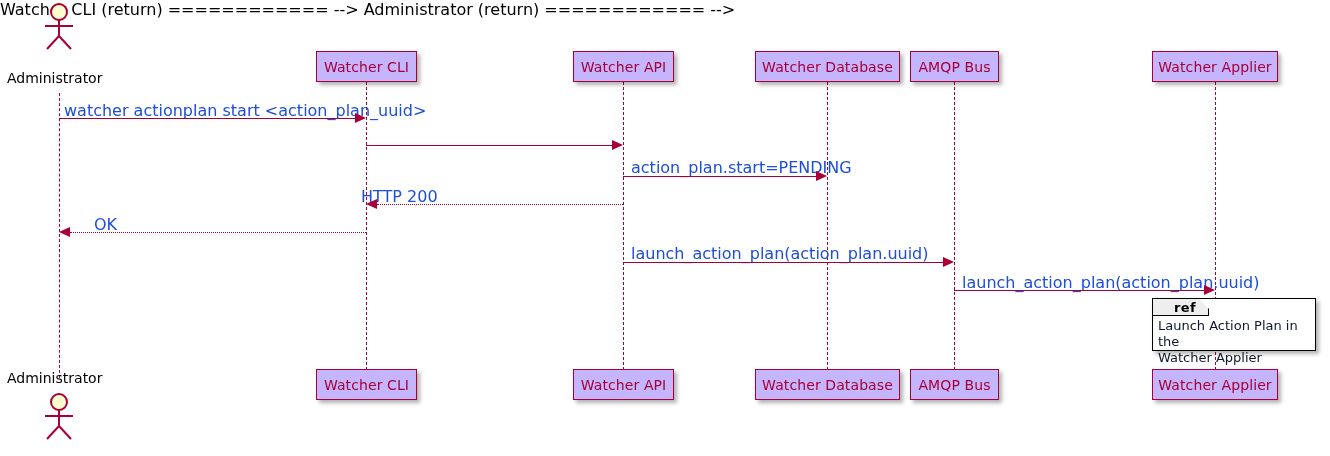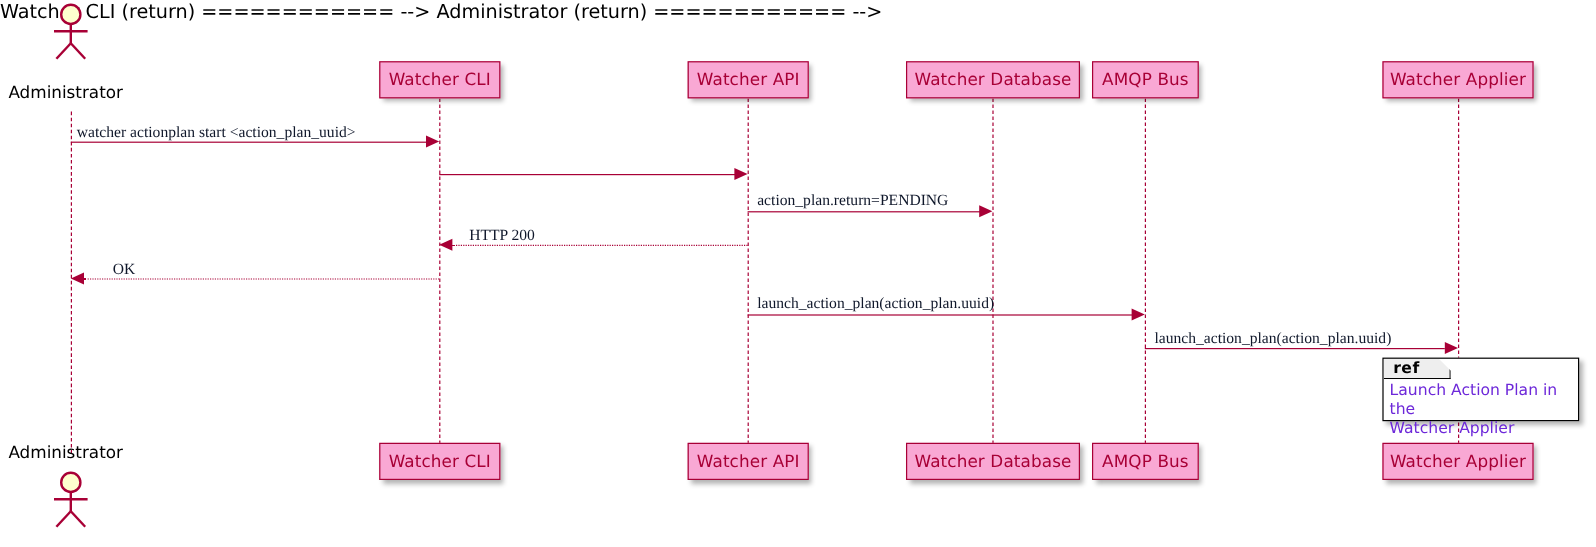--- a/index.html
+++ b/index.html
@@ -16,21 +16,21 @@
     width: 1330px;
     height: 456px;
     background: #FFFFFF;
     overflow: hidden;
   }
 
   
   .participant {
     position: absolute;
     box-sizing: border-box;
-    background: #f9a8d4;
+    background: #c4b5fd;
     border: 1.5px solid #A80036;
     color: #000000;
     font-size: 14px;
     line-height: 1;
     display: flex;
     align-items: center;
     justify-content: center;
     white-space: nowrap;
     box-shadow: 3px 3px 4px rgba(0,0,0,0.30);
     letter-spacing: 0.1px;
@@ -73,25 +73,24 @@
     border-bottom: 5px solid transparent;
     border-left: 11px solid #A80036;
   }
   .arrow-head.left {
     border-top: 5px solid transparent;
     border-bottom: 5px solid transparent;
     border-right: 11px solid #A80036;
   }
   .msg-label {
     position: absolute;
-    font-size: 13px;
-    color: #0f172a;
+    font-size: 16px;
+    color: #1d4ed8;
     white-space: nowrap;
     line-height: 1;
-    font-family: Liberation Serif, serif;
   }
 
   
   .ref-box {
     position: absolute;
     box-sizing: border-box;
     background: #FFFFFF;
     border: 1.5px solid #000000;
     box-shadow: 3px 3px 4px rgba(0,0,0,0.30);
   }
@@ -100,28 +99,28 @@
     left: 0; top: 0;
     box-sizing: border-box;
     background: #EEEEEE;
     border-right: 1.5px solid #000000;
     border-bottom: 1.5px solid #000000;
     font-weight: bold;
     font-size: 13px;
     color: #000000;
     display: flex;
     align-items: center;
-    padding-left: 8px;
+    padding-left: 21px;
     letter-spacing: 0.4px;
     clip-path: polygon(0 0, calc(100% - 10px) 0, 100% 10px, 100% 100%, 0 100%);
   }
   .ref-body {
     position: absolute;
     font-size: 13px;
-    color: #6d28d9;
+    color: #0f172a;
     line-height: 16px;
     white-space: pre-line;
   }
 </style>
 </head>
 <body>
 
 <div id="diagram">
 
   
@@ -177,26 +176,26 @@
   
   <div class="msg-label" style="left:64px; top:103px;">watcher actionplan start &lt;action_plan_uuid&gt;</div>
   <div class="msg-line" style="left:59px; top:118px; width:297px;"></div>
   <div class="arrow-head right" style="left:355px; top:113px;"></div>
 
   
   <div class="msg-line" style="left:366px; top:145px; width:247px;"></div>
   <div class="arrow-head right" style="left:612px; top:140px;"></div>
 
   
-  <div class="msg-label" style="left:631px; top:160px;">action_plan.return=PENDING</div>
+  <div class="msg-label" style="left:631px; top:160px;">action_plan.start=PENDING</div>
   <div class="msg-line" style="left:623px; top:176px; width:194px;"></div>
   <div class="arrow-head right" style="left:816px; top:171px;"></div>
 
    Watcher CLI (return) ============ --&gt;
-  <div class="msg-label" style="left:391px; top:189px;">HTTP 200</div>
+  <div class="msg-label" style="left:361px; top:189px;">HTTP 200</div>
   <div class="msg-line dotted" style="left:377px; top:204px; width:246px;"></div>
   <div class="arrow-head left" style="left:366px; top:199px;"></div>
 
    Administrator (return) ============ --&gt;
   <div class="msg-label" style="left:94px; top:217px;">OK</div>
   <div class="msg-line dotted" style="left:70px; top:232px; width:296px;"></div>
   <div class="arrow-head left" style="left:59px; top:227px;"></div>
 
   
   <div class="msg-label" style="left:631px; top:246px;">launch_action_plan(action_plan.uuid)</div>

